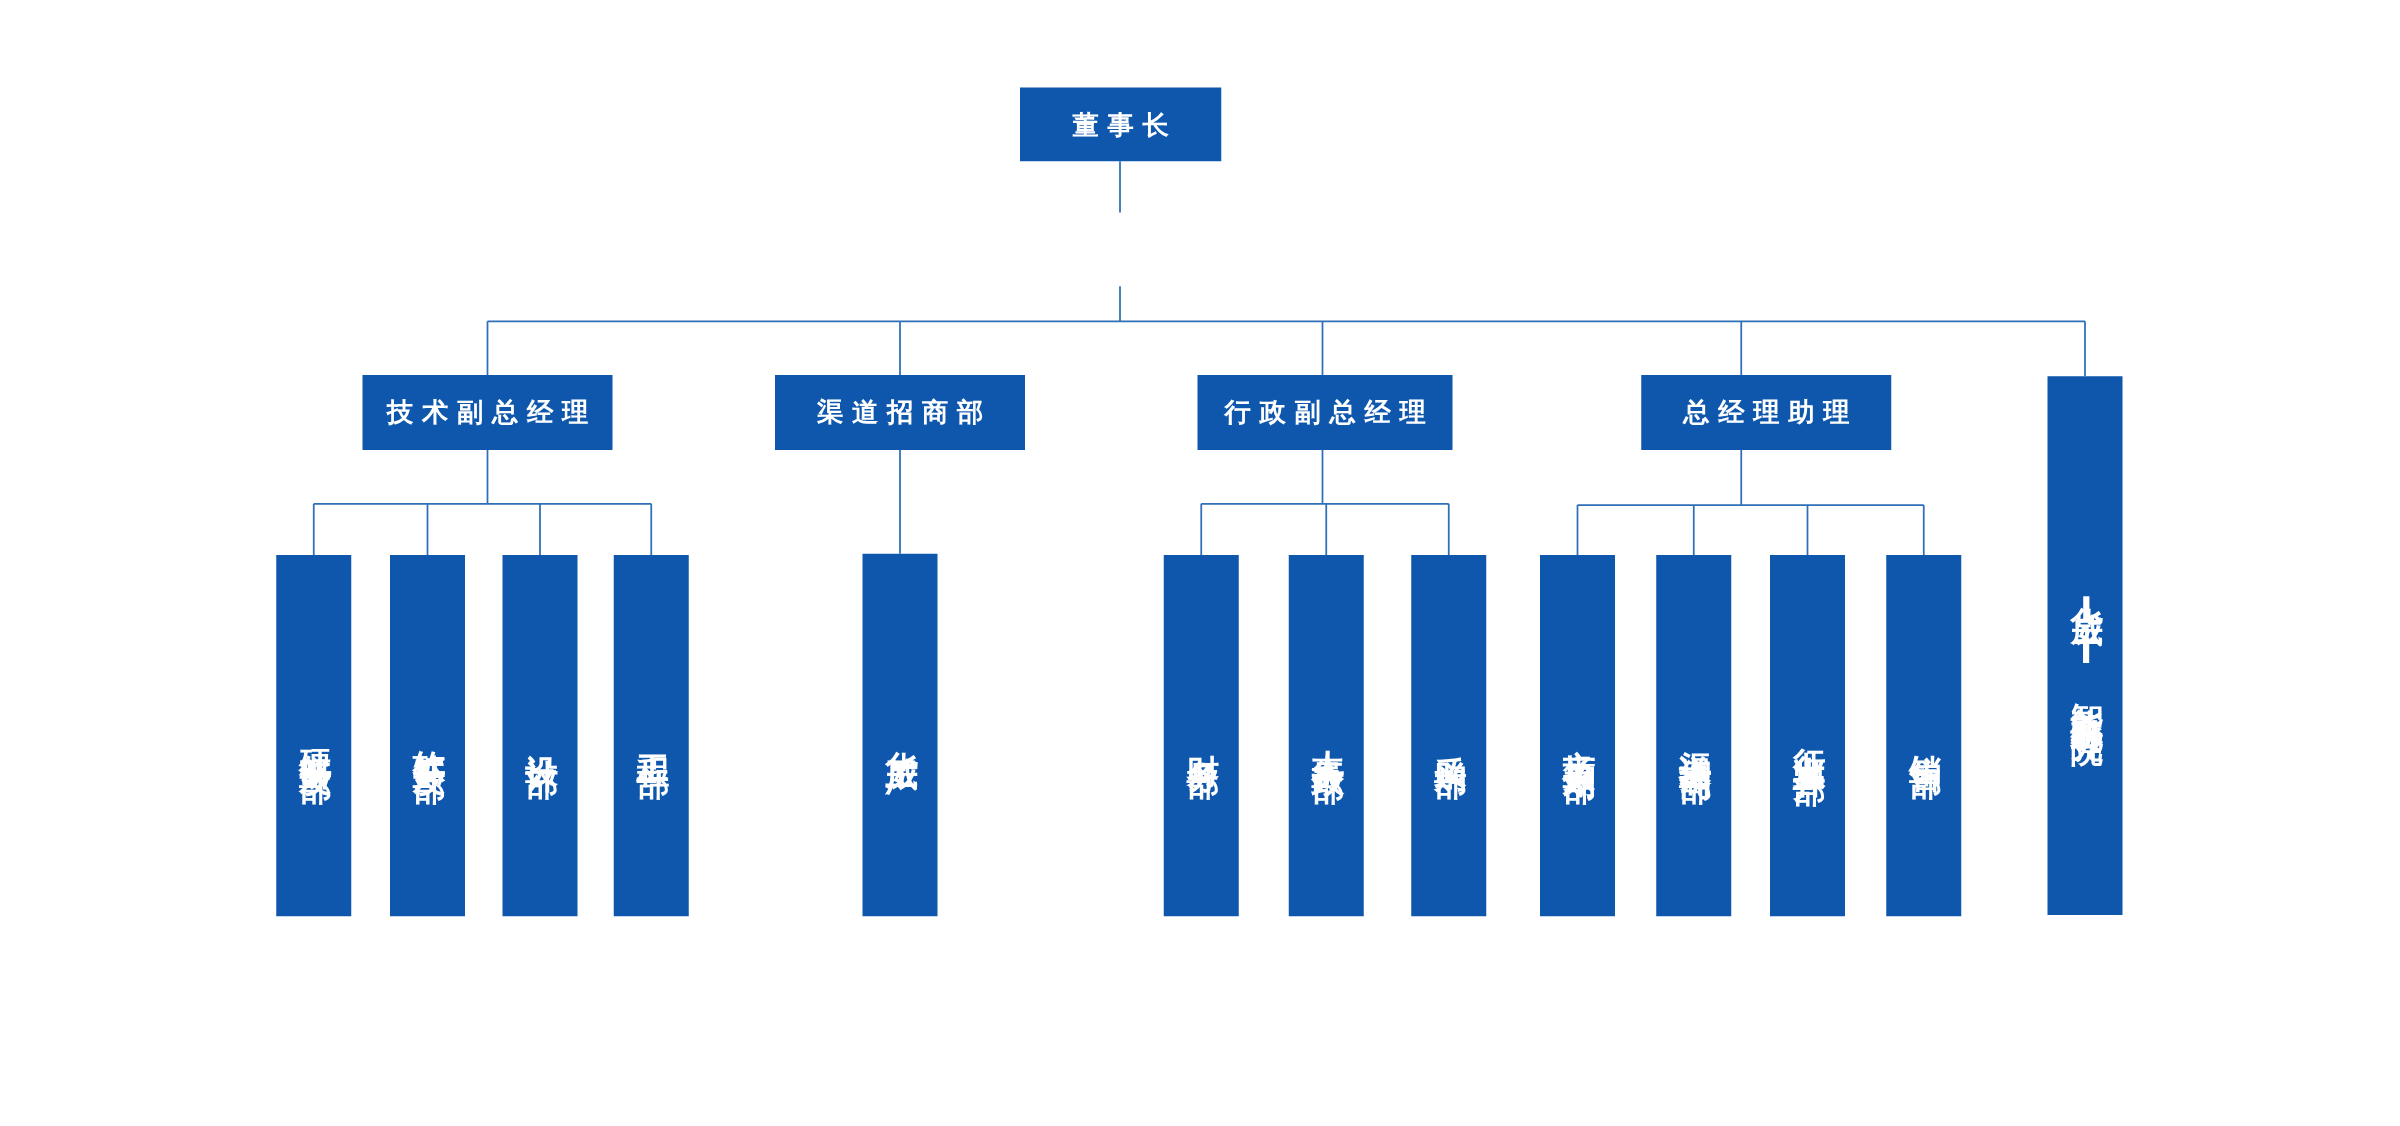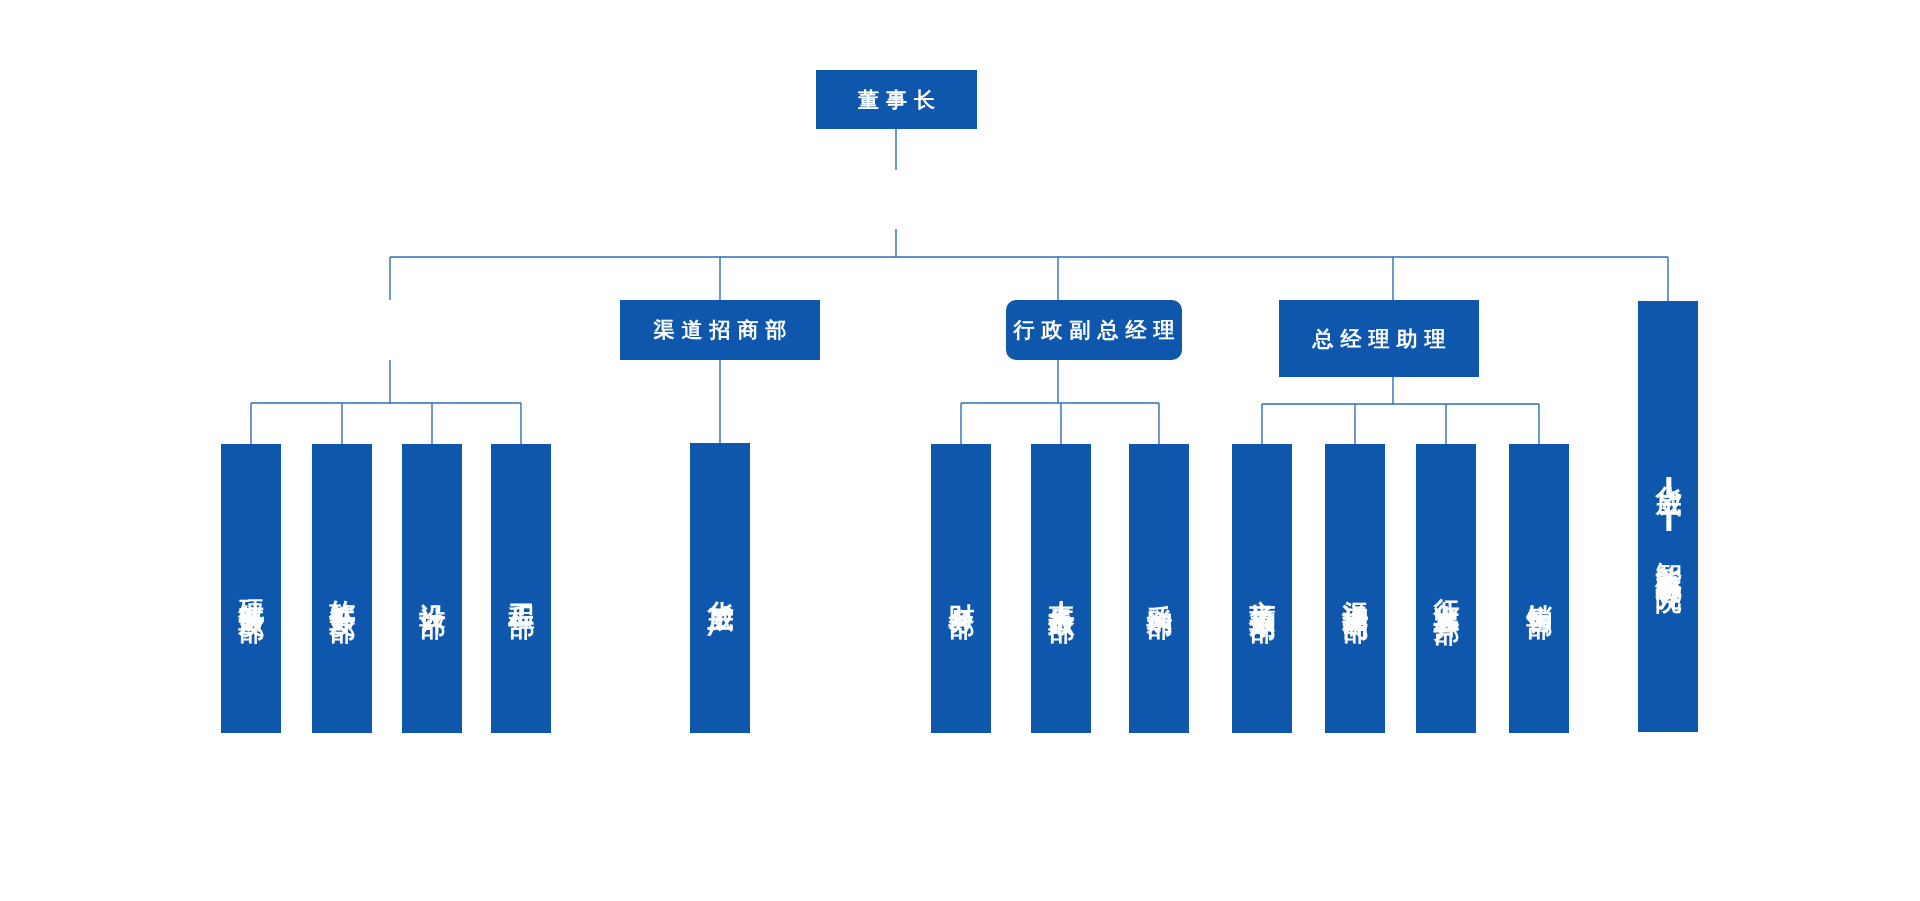--- a/index.html
+++ b/index.html
@@ -36,22 +36,22 @@
     text-orientation: upright;
     letter-spacing: 4px;
     line-height: 1.15;
     white-space: nowrap;
   }
   
   .n-chairman { left: 816px; top: 70px;  width: 161px; height: 59px; }
   .n-gm       { left: 816px; top: 170px; width: 161px; height: 59px; }
   .n-vp-tech  { left: 290px; top: 300px; width: 200px; height: 60px; }
   .n-vp-prod  { left: 620px; top: 300px; width: 200px; height: 60px; }
-  .n-vp-admin { left: 1006px; top: 300px; width: 176px; height: 60px; border-radius: 10px; }
-  .n-gm-asst  { left: 1279px; top: 300px; width: 200px; height: 77px; }
+  .n-vp-admin { left: 958px; top: 300px; width: 204px; height: 60px; }
+  .n-gm-asst  { left: 1313px; top: 300px; width: 200px; height: 60px; }
   .n-hw       { left: 221px;  top: 444px; }
   .n-sw       { left: 312px;  top: 444px; }
   .n-design   { left: 402px;  top: 444px; }
   .n-eng      { left: 491px;  top: 444px; }
   .n-factory  { left: 690px;  top: 443px; height: 290px; }
   .n-fin      { left: 931px;  top: 444px; }
   .n-hr       { left: 1031px; top: 444px; }
   .n-proc     { left: 1129px; top: 444px; }
   .n-mkt      { left: 1232px; top: 444px; }
   .n-channel  { left: 1325px; top: 444px; }
@@ -76,20 +76,23 @@
              M961 403 V444  M1061 403 V444 M1159 403 V444
              M1393 360 V404 M1262 404 H1539
              M1262 404 V444 M1355 404 V444 M1446 404 V444 M1539 404 V444" fill="none" stroke="#2e6fb7" stroke-width="1.4"></path>
   </svg>
 
   <div class="node hnode n-chairman">
     <span class="label">董事长</span>
   </div>
 
 
+  <div class="node hnode n-vp-tech">
+    <span class="label">技术副总经理</span>
+  </div>
   <div class="node hnode n-vp-prod">
     <span class="label">渠道招商部</span>
   </div>
   <div class="node hnode n-vp-admin">
     <span class="label">行政副总经理</span>
   </div>
   <div class="node hnode n-gm-asst">
     <span class="label">总经理助理</span>
   </div>
   <div class="node vnode n-inst">

